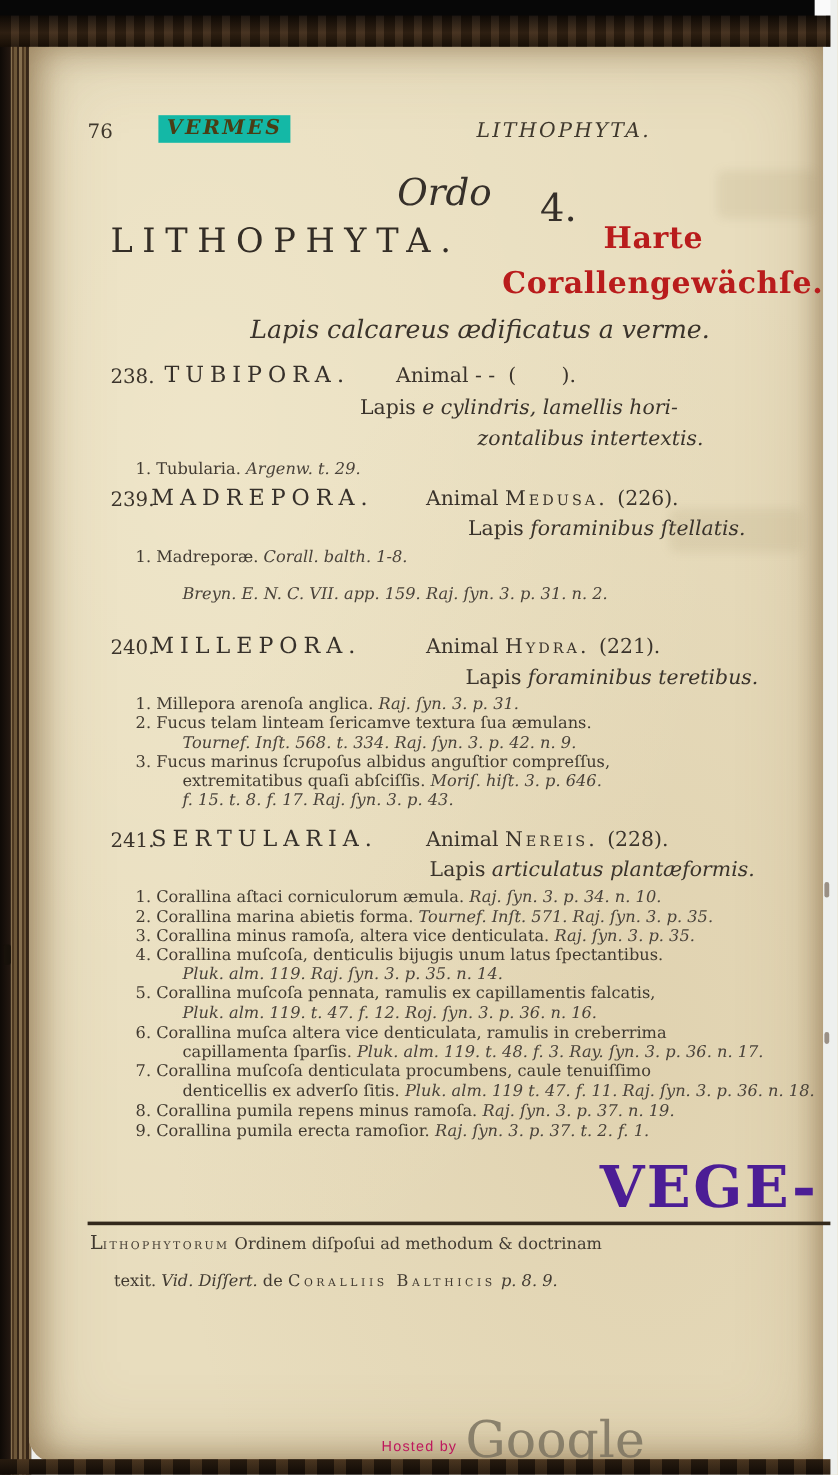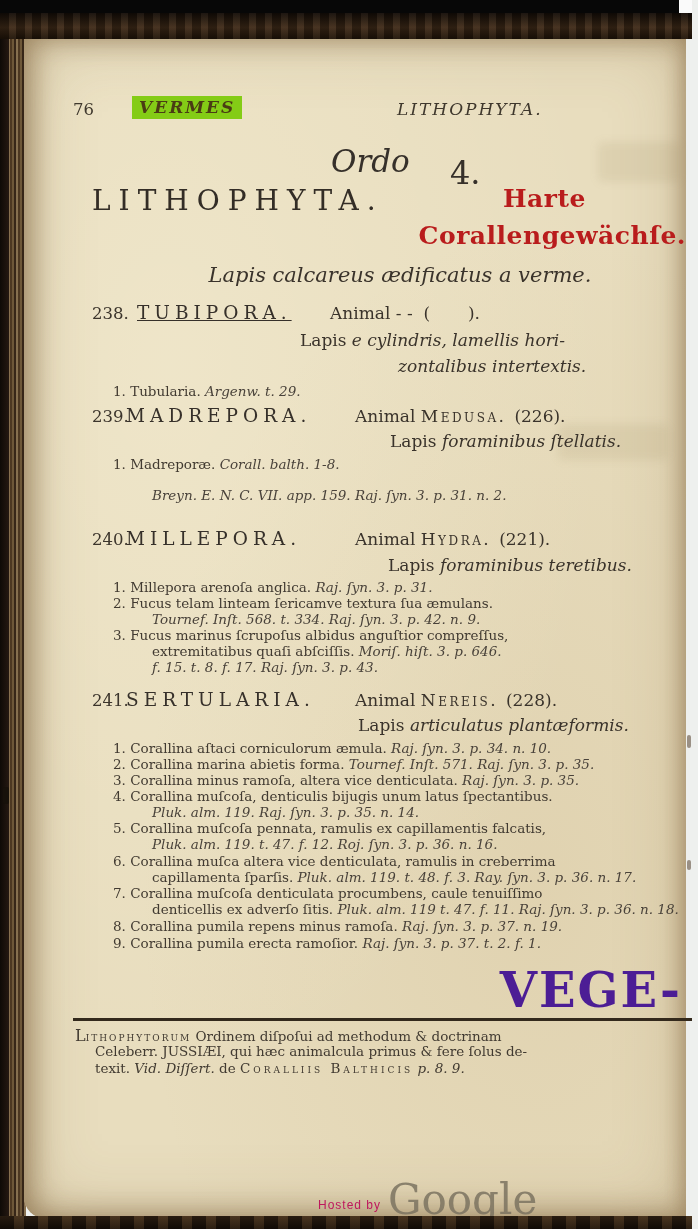--- a/index.html
+++ b/index.html
@@ -43,21 +43,21 @@
     position:absolute;left:0;bottom:0;width:692px;height:13px;
     background:
       repeating-linear-gradient(90deg, rgba(0,0,0,.35) 0 14px, rgba(180,140,90,.12) 14px 24px),
       linear-gradient(0deg,#191009,#3c2a18);
   }
   .t{position:absolute;white-space:pre;color:#3b342b;line-height:1.15;}
   .it{font-style:italic;}
   .sc{font-variant:small-caps;letter-spacing:2.5px;}
   .runhead{font-size:17px;font-style:italic;letter-spacing:2px;color:#3f382d;}
   .pgnum{font-size:16.5px;color:#3f382d;}
-  .hl{background:#84cc16;padding:1px 7px 2px 7px;font-weight:bold;color:#4a3c14;}
+  .hl{background:#14b8a6;padding:1px 7px 2px 7px;font-weight:bold;color:#4a3c14;}
   .ordo{font-size:31px;font-style:italic;color:#36302a;}
   .ordonum{font-size:32px;color:#36302a;}
   .bigtitle{font-size:28px;letter-spacing:8px;color:#332d26;}
   .frak{font-size:25px;font-weight:bold;color:#b91c1c;letter-spacing:0.5px;}
   .def{font-size:21px;font-style:italic;text-align:center;color:#3a332b;}
   .enum{font-size:16.5px;color:#3c352c;}
   .genus{font-size:18.5px;letter-spacing:5px;color:#36302a;}
   .animal{font-size:17px;color:#3a332b;}
   .lap{font-size:17px;color:#3a332b;}
   .sp{font-size:13.5px;color:#413a31;}
@@ -93,21 +93,21 @@
   <div class="t runhead" style="left:397px;top:100px;">LITHOPHYTA.</div>
 
   <div class="t ordo" style="left:331px;top:144px;">Ordo</div>
   <div class="t ordonum" style="left:450px;top:155px;">4.</div>
   <div class="t bigtitle" style="left:92px;top:185px;">LITHOPHYTA.</div>
   <div class="t frak" style="left:503px;top:185px;">Harte</div>
   <div class="t frak" style="right:6px;top:222px;">Corallengewächſe.</div>
   <div class="t def" style="left:120px;top:263px;width:560px;">Lapis calcareus ædificatus a verme.</div>
 
   <div class="t enum" style="left:92px;top:305px;">238.</div>
-  <div class="t genus" style="left:137px;top:302px;text-decoration:underline;">TUBIPORA.</div>
+  <div class="t genus" style="left:137px;top:302px;">TUBIPORA.</div>
   <div class="t animal" style="left:330px;top:304px;"><span>Animal </span><span class="sc"></span><span>- -  (       ).</span></div>
   <div class="t lap" style="left:300px;top:331px;"><span>Lapis</span><span class="it"> e cylindris, lamellis hori-</span></div>
   <div class="t lap" style="left:398px;top:357px;"><span></span><span class="it">zontalibus intertextis.</span></div>
   <div class="t sp" style="left:113px;top:384px;"><span>1. Tubularia. </span><span class="it">Argenw. t. 29.</span></div>
 
   <div class="t enum" style="left:92px;top:408px;">239.</div>
   <div class="t genus" style="left:126px;top:405px;">MADREPORA.</div>
   <div class="t animal" style="left:355px;top:407px;"><span>Animal </span><span class="sc">Medusa. </span><span>(226).</span></div>
   <div class="t lap" style="left:390px;top:432px;"><span>Lapis </span><span class="it">foraminibus ſtellatis.</span></div>
   <div class="t sp" style="left:113px;top:457px;"><span>1. Madreporæ. </span><span class="it">Corall. balth. 1-8.</span></div>
@@ -139,21 +139,20 @@
   <div class="t sp" style="left:152px;top:870px;"><span>capillamenta ſparſis. </span><span class="it">Pluk. alm. 119. t. 48. f. 3. Ray. ſyn. 3. p. 36. n. 17.</span></div>
   <div class="t sp" style="left:113px;top:886px;"><span>7. Corallina muſcoſa denticulata procumbens, caule tenuiſſimo</span><span class="it"></span></div>
   <div class="t sp" style="left:152px;top:902px;"><span>denticellis ex adverſo ſitis. </span><span class="it">Pluk. alm. 119 t. 47. f. 11. Raj. ſyn. 3. p. 36. n. 18.</span></div>
   <div class="t sp" style="left:113px;top:919px;"><span>8. Corallina pumila repens minus ramoſa. </span><span class="it">Raj. ſyn. 3. p. 37. n. 19.</span></div>
   <div class="t sp" style="left:113px;top:936px;"><span>9. Corallina pumila erecta ramoſior. </span><span class="it">Raj. ſyn. 3. p. 37. t. 2. f. 1.</span></div>
 
   <div class="t catch" style="right:10px;top:963px;">VEGE-</div>
 
   <div class="rule"></div>
   <div class="t fn" style="left:75px;top:1027px;"><span class="fn-init">L</span><span class="fn-sc">ithophytorum</span><span> Ordinem diſpoſui ad methodum &amp; doctrinam</span></div>
-  <div class="t fn" style="left:95px;top:1044px;">Celeberr. JUSSIÆI, qui hæc animalcula primus &amp; fere ſolus de-</div>
   <div class="t fn" style="left:95px;top:1061px;"><span>texit. </span><span class="it">Vid. Diſſert.</span><span> de </span><span class="fn-caps">Coralliis Balthicis</span><span class="it"> p. 8. 9.</span></div>
 
   <div class="t wm-pre" style="left:318px;top:1199px;">Hosted by</div>
   <div class="t wm-brand" style="left:388px;top:1176px;">Google</div>
 
   <div class="top-black"></div>
   <div class="top-white"></div>
   <div class="top-brown"></div>
   <div class="bottom-brown"></div>
 </div>

